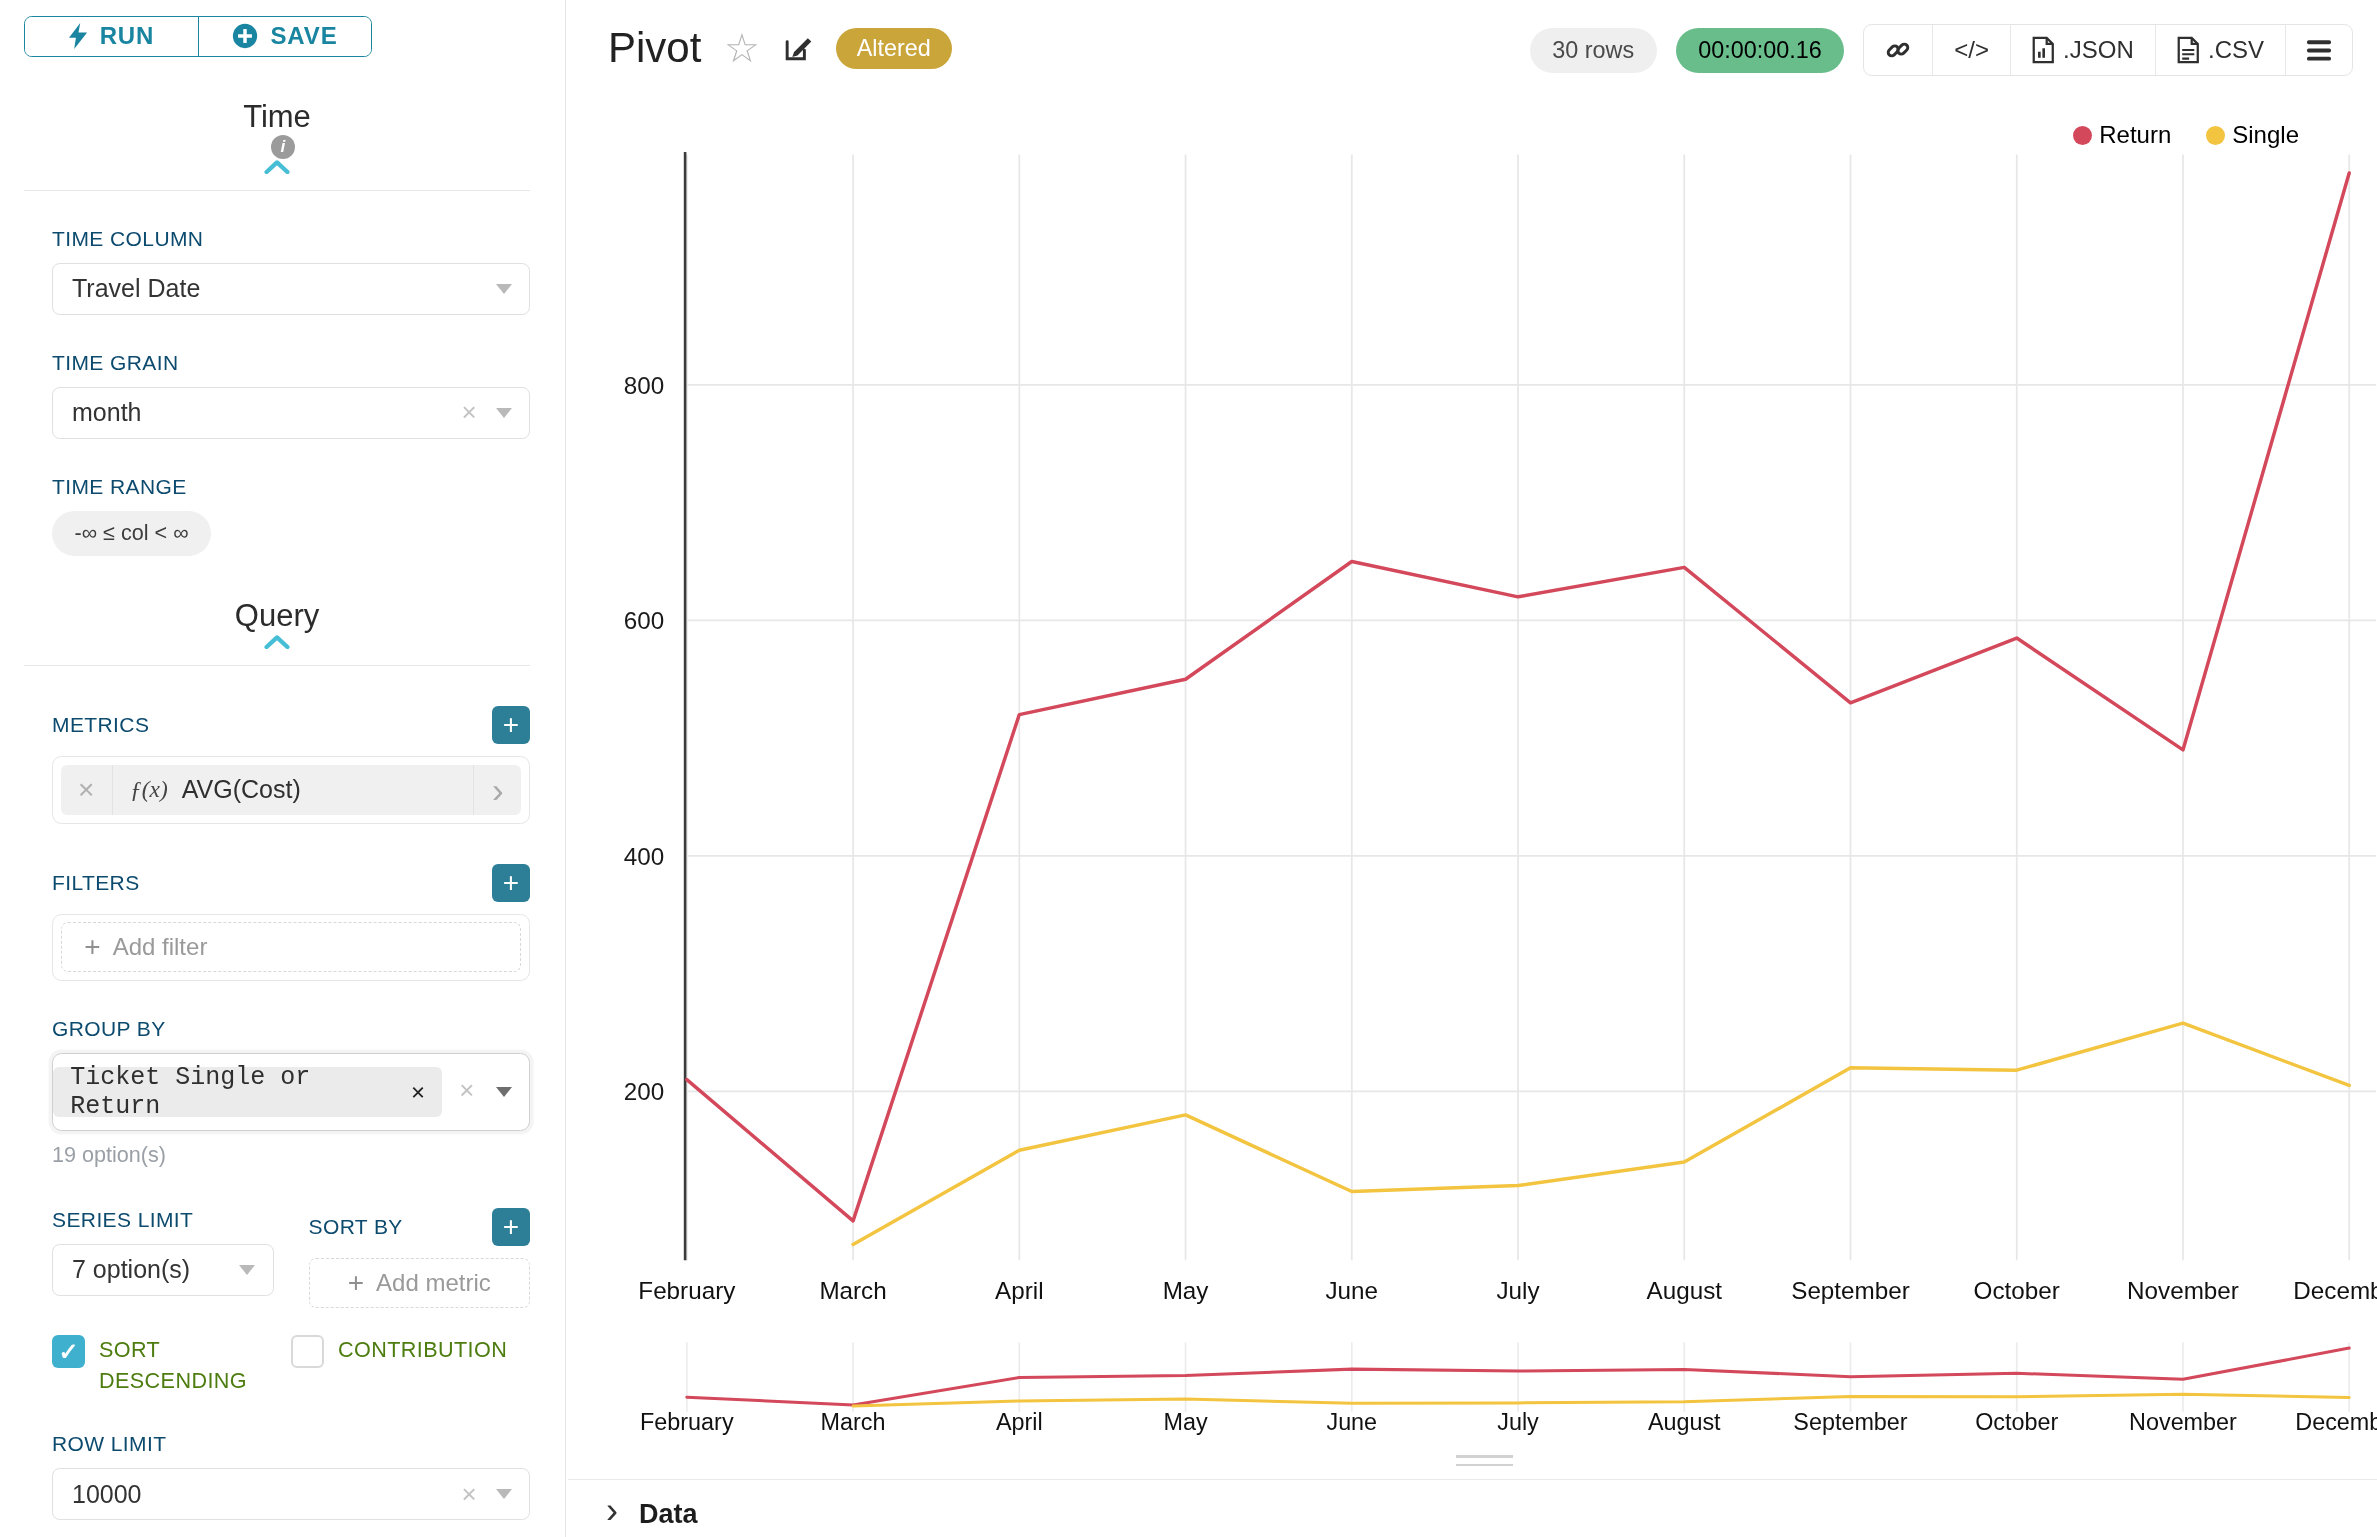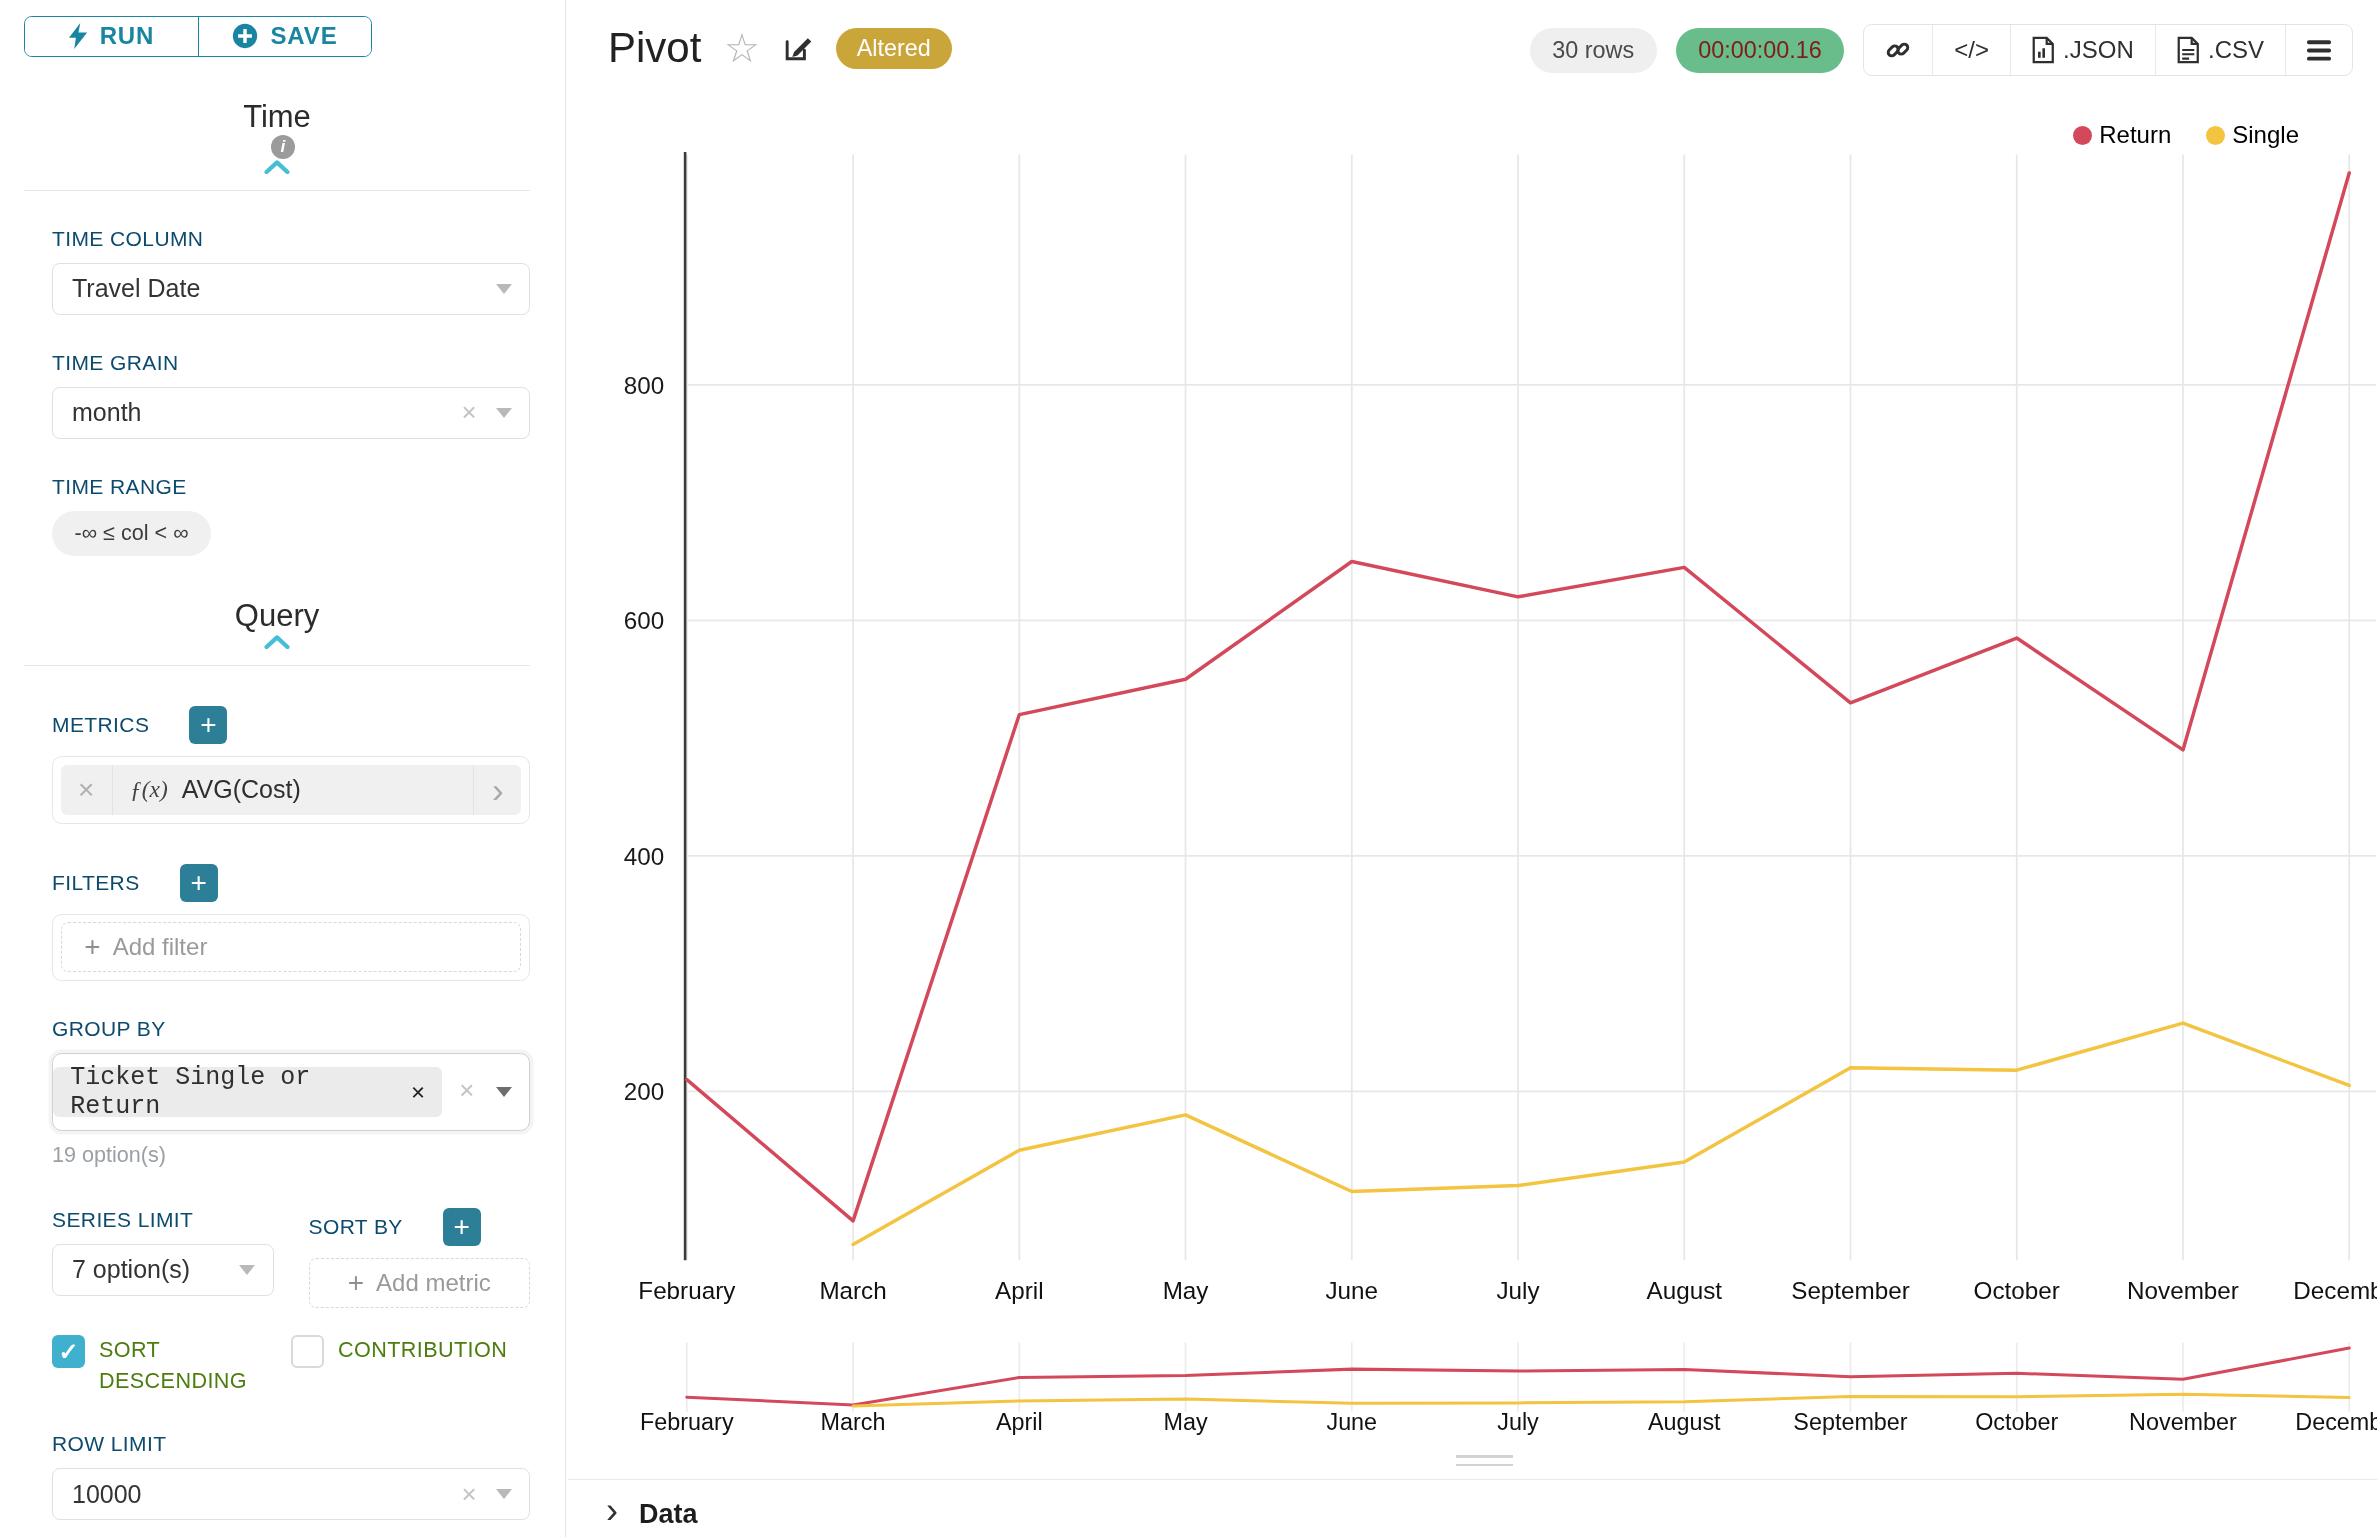--- a/index.html
+++ b/index.html
@@ -20,21 +20,21 @@
   .section-header .stitle { font-size:31px; color:#2b2b2b; }
   .section-header .spacer { flex:1; }
   .info-dot { width:24px; height:24px; border-radius:50%; background:#9b9b9b; color:#fff;
               font-size:17.3px; font-weight:700; display:inline-flex; align-items:center;
               justify-content:center; margin-left:12px; font-style:italic; }
   .hr { border-top:1.7px solid #e8e8e8; margin-top:15.6px; }
 
   .controls { padding-left:28px; }
   .ctl-label { font-size:21px; color:#0c4a6e; letter-spacing:0.4px; margin-top:36px;
                margin-bottom:12px; }
-  .label-row { display:flex; align-items:center; justify-content:flex-start;
+  .label-row { display:flex; align-items:center; justify-content:space-between;
                margin-top:40px; margin-bottom:12px;gap:40px; }
   .label-row .ctl-label { margin:0; }
   .plus-btn { width:38px; height:38px; border-radius:6px; background:#2d7f97; color:#fff;
               font-size:28px; display:flex; align-items:center; justify-content:center;
               cursor:pointer; }
 
   .select { position:relative; height:52px; border:1.7px solid #e0e0e0; border-radius:7.8px;
             background:#fff; display:flex; align-items:center; padding:0 112px 0 19px;
             font-size:25px; color:#333; cursor:pointer; }
   .select .icons { position:absolute; right:17.3px; display:flex; gap:19px; align-items:center; }
@@ -87,21 +87,21 @@
   .title-row { position:absolute; left:40px; top:24px; display:flex; align-items:center; gap:22.5px; }
   .chart-title { font-size:42px; color:#222; font-weight:500; }
   .star { font-size:40px; color:#b5b5b5; cursor:pointer; line-height:1; }
   .altered { background:#caa53a; color:#fff; border-radius:21px; height:41px; padding:0 21px;
              display:flex; align-items:center; font-size:23.4px; cursor:pointer; }
 
   .header-right { position:absolute; right:24px; top:24px; display:flex; gap:19px; align-items:center; }
   .badge { height:45px; border-radius:22.5px; padding:0 22.5px; display:flex; align-items:center;
            font-size:23.4px; }
   .badge.rows { background:#efefef; color:#4a4a4a; }
-  .badge.timer { background:#68bd8b; color:#7f1d1d; }
+  .badge.timer { background:#68bd8b; color:#000000; }
   .icon-group { display:flex; border:1.7px solid #e4e4e4; border-radius:8.7px; overflow:hidden;
                 background:#fff; }
   .icon-group .cell { height:50px; display:flex; align-items:center; justify-content:center;
                 padding:0 21px; gap:8.7px; font-size:24px; color:#2f2f2f; cursor:pointer; }
   .icon-group .cell + .cell { border-left:1.7px solid #e8e8e8; }
 
   .legend { position:absolute; top:121px; right:78px; display:flex; gap:35px; }
   .legend .item { display:flex; align-items:center; gap:7px; font-size:24px; color:#000;
                   cursor:pointer; }
   .legend .dot { width:19px; height:19px; border-radius:50%; }

